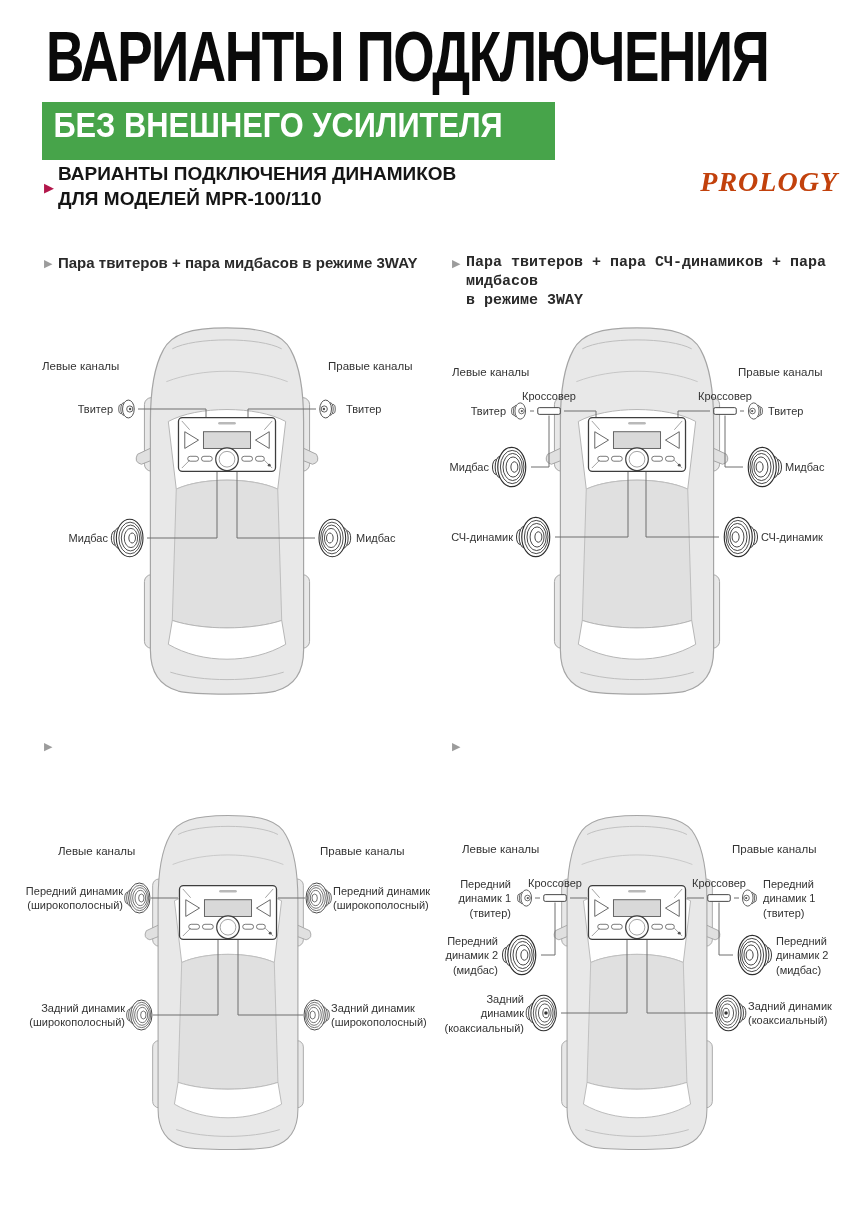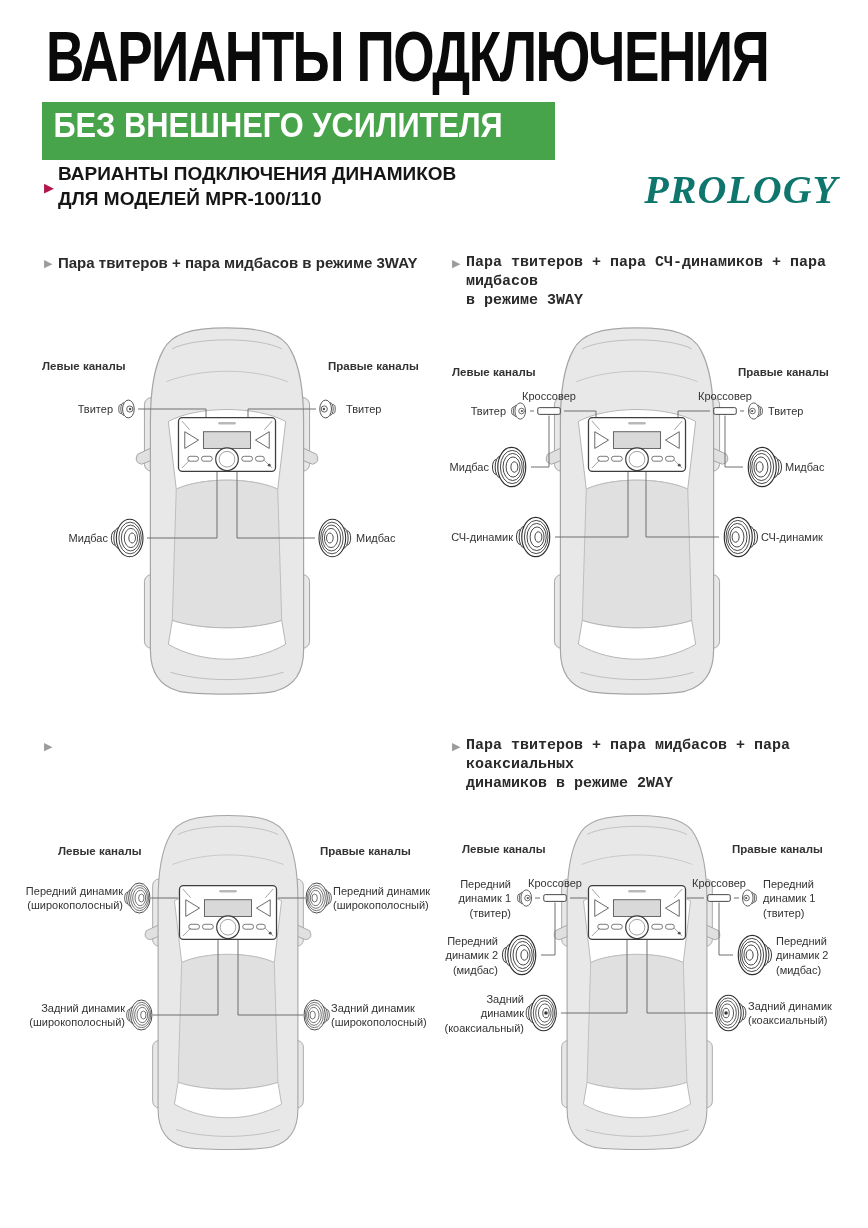--- a/index.html
+++ b/index.html
@@ -10,40 +10,40 @@
   .main-title { position:absolute; left:46px; top:22px; font-size:70px; font-weight:700;
                 letter-spacing:-2px; color:#0a0a0a; white-space:nowrap;
                 transform:scaleX(0.76); transform-origin:left top; line-height:1.0; }
   .banner { position:absolute; left:42px; top:102px; width:513px; height:58px; background:#47a44a; }
   .banner-text { line-height:46px; padding-left:13px; font-size:35px; font-weight:700; color:#fff;
                  white-space:nowrap; transform:scaleX(0.88); transform-origin:left center; }
   .section-bullet { position:absolute; left:44px; top:180px; font-size:13px; color:#b2164a; }
   .section-heading { position:absolute; left:58px; top:161px; font-size:19px; font-weight:700;
                      color:#151515; line-height:1.32; white-space:pre-line; }
   .brand { position:absolute; right:30px; top:166px; font-family:"Liberation Serif", serif;
-           font-style:italic; font-weight:700; font-size:40px; letter-spacing:1px; color:#0f766e; }
+           font-style:italic; font-weight:700; font-size:28px; letter-spacing:1px; color:#c2410c; }
 
   
   .quad { position:absolute; width:424px; }
   .quad.q1 { left:10px;  top:252px; height:478px; }
   .quad.q2 { left:444px; top:252px; height:478px; }
   .quad.q3 { left:10px;  top:735px; height:475px; }
   .quad.q4 { left:444px; top:735px; height:475px; }
   .qbullet { position:absolute; top:5px; font-size:11px; color:#9c9c9c; }
   .q1 .qbullet, .q3 .qbullet { left:34px; }
   .q2 .qbullet, .q4 .qbullet { left:8px; }
   .qtitle { position:absolute; top:2px; font-size:15px; font-weight:700; color:#2a2a2a;
             line-height:1.25; white-space:pre-line; }
   .q1 .qtitle, .q3 .qtitle { left:48px;text-align:center; }
   .q2 .qtitle, .q4 .qtitle { left:22px;font-family:Liberation Mono, monospace; }
 
   .diagram { position:absolute; left:0; top:0; }
   svg use, svg symbol { overflow:visible; }
 
-  .chan { position:absolute; font-size:11.5px; color:#333;font-weight:bold; }
+  .chan { position:absolute; font-size:11.5px; color:#333; }
   .lab  { position:absolute; font-size:11px; color:#333; line-height:1.3; white-space:pre-line; }
   .vc { transform:translateY(-50%); }
   .ra { text-align:right; }
   .cx { transform:translate(-50%,-100%); text-align:center; }
 </style>
 </head>
 <body>
 
 <svg width="0" height="0" style="position:absolute" aria-hidden="true">
   <defs>
@@ -227,22 +227,20 @@
     <div class="lab vc" style="left:323px;top:163px">Передний динамик
 (широкополосный)</div>
     <div class="lab vc ra" style="right:309px;top:280px">Задний динамик
 (широкополосный)</div>
     <div class="lab vc" style="left:321px;top:280px">Задний динамик
 (широкополосный)</div>
   </div>
 
   <div class="quad q4">
     <span class="qbullet">▶</span>
-    <div class="qtitle">Пара твитеров + пара мидбасов + пара коаксиальных
-динамиков в режиме 2WAY</div>
     <svg class="diagram" width="424" height="475" viewBox="0 0 424 475">
       <use href="#car" x="115" y="75" width="156" height="345"></use>
       <g stroke="#6f6f6f" stroke-width="1" fill="none">
         <path d="M91,163 H96"></path>
           <path d="M126,163 H143"></path>
         <path d="M295,163 H290"></path>
           <path d="M260,163 H243"></path>
         <path d="M111,167.5 V220 H97"></path>
           <path d="M275,167.5 V220 H289"></path>
         <path d="M117,278 H183 V205"></path>

